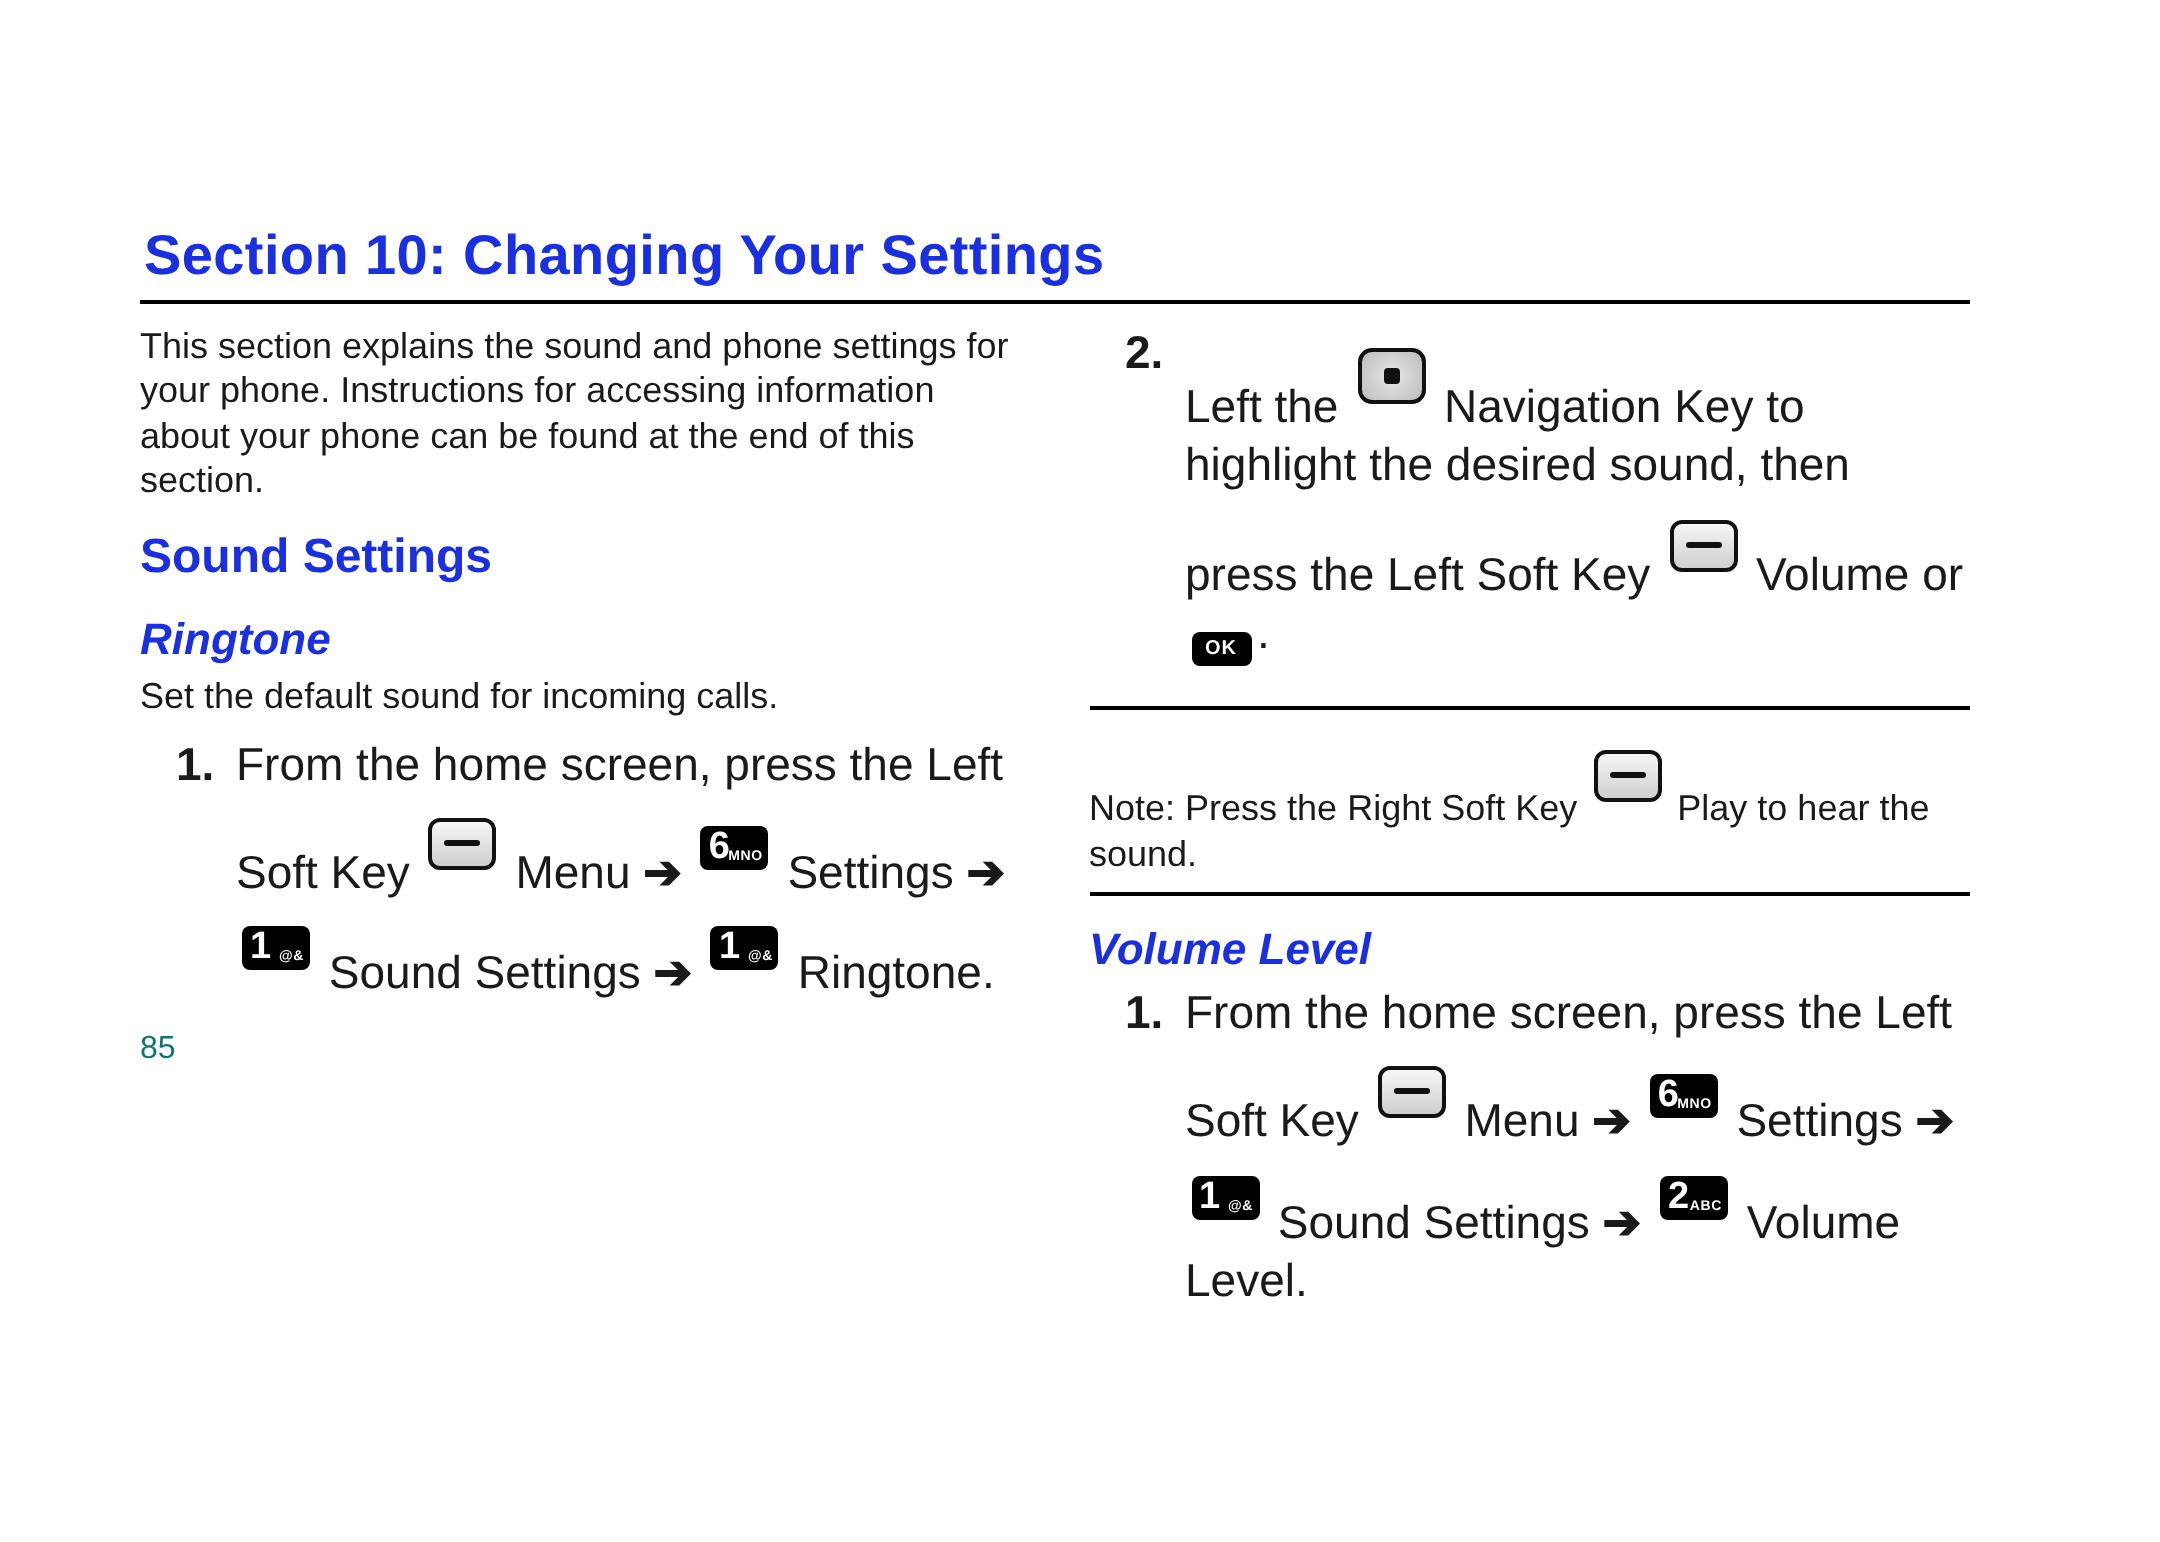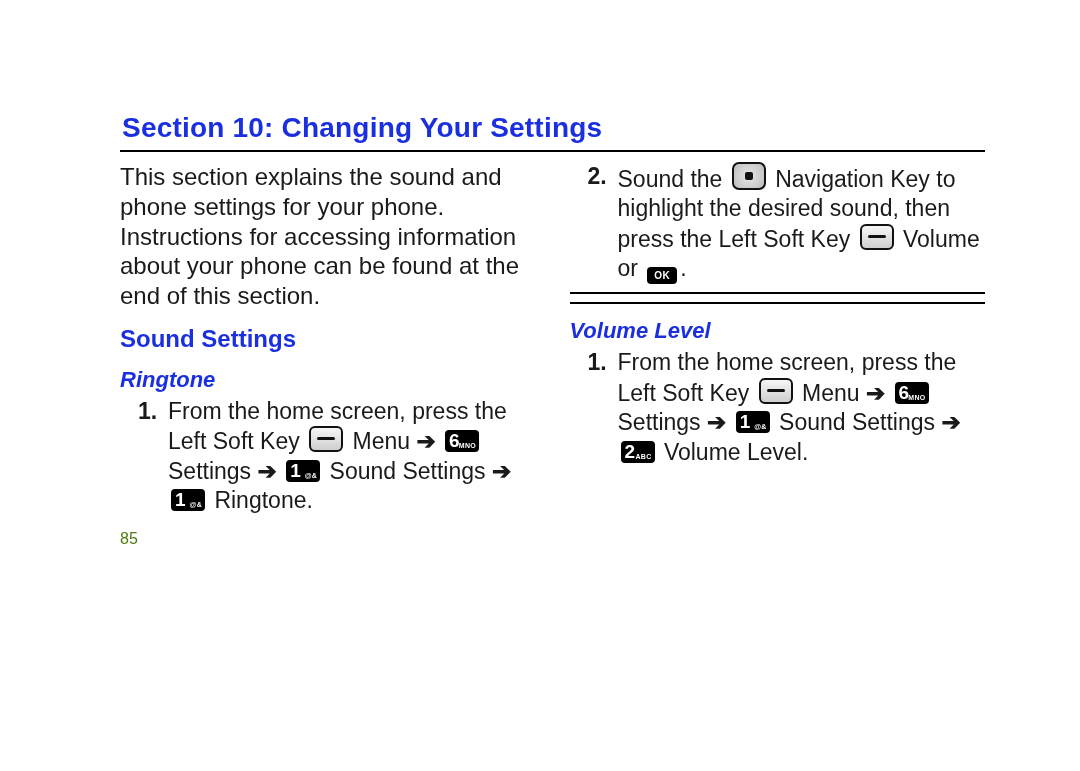--- a/index.html
+++ b/index.html
@@ -4,67 +4,67 @@
 <style>
   html,body{margin:0;padding:0}
   body{
     width:1080px;height:771px;
     background:#fff;
     font-family:Arial,Helvetica,sans-serif;
     color:#1a1a1a;
   }
   .page{
     box-sizing:border-box;
-    padding:112px 95px 0 120px;
+    padding:112px 95px 0 70px;
   }
   h1.section-title{
     font-family:"Arial Black",Arial,sans-serif;
     font-weight:900;
     color:#1a2fe0;
     font-size:28px;
     letter-spacing:.2px;
     margin:0 0 6px 2px;
   }
   hr.title-rule{
     border:none;border-top:2.5px solid #000;margin:0 0 10px 0;
   }
   hr.thin-rule{
     border:none;border-top:2px solid #000;margin:8px 0 8px 0;
   }
   .cols{
     display:flex;
     column-gap:34px;
   }
   .col{flex:1 1 0;min-width:0}
-  p{margin:0 0 8px 0;font-size:24px;line-height:1.24}
+  p{margin:0 0 8px 0;font-size:18px;line-height:1.24}
   h2.h-blue{
     font-family:"Arial Black",Arial,sans-serif;
     font-weight:900;
     color:#1a2fe0;
     font-size:24px;
     margin:14px 0 6px 0;
   }
   h3.h-italic{
     font-family:"Arial Black",Arial,sans-serif;
     font-weight:900;
     font-style:italic;
     color:#1a2fe0;
     font-size:22px;
     margin:14px 0 4px 0;
   }
   ol.steps{list-style:none;margin:2px 0 0 18px;padding:0}
   ol.steps>li{position:relative;padding-left:30px;font-size:23px;line-height:1.28;margin-bottom:8px}
   ol.steps>li .num{position:absolute;left:0;top:0;font-weight:700}
   .b{font-weight:400}
   .arrow{font-weight:700}
-  .pagenum{font-size:16px;margin-top:14px;color:#4d7c0f}
+  .pagenum{font-size:16px;margin-top:14px;color:#0f766e}
 
   
   .key,.keyOk,.keyNum,.keyNav{
-    display:inline-block;vertical-align:-3px;margin:0 3px;
+    display:inline-block;vertical-align:-3px;margin:12px 3px;
   }
   .key{ 
     width:30px;height:22px;border:2px solid #111;border-radius:6px;
     background:linear-gradient(#f6f6f6,#cfcfcf);
     position:relative;
   }
   .key::after{content:"";position:absolute;left:6px;right:6px;top:9px;height:3px;background:#111;border-radius:2px}
   .keyOk{
     width:30px;height:17px;border-radius:4px;background:#000;color:#fff;
     font-size:10px;font-weight:700;text-align:center;line-height:17px;
@@ -91,20 +91,21 @@
   <hr class="title-rule">
 
   <div class="cols">
 
     <div class="col">
       <p>This section explains the sound and phone settings for your phone. Instructions for accessing information about your phone can be found at the end of this section.</p>
 
       <h2 class="h-blue">Sound Settings</h2>
 
       <h3 class="h-italic">Ringtone</h3>
+      <p>Set the default sound for incoming calls.</p>
 
       <ol class="steps">
         <li>
           <span class="num">1.</span>
           <span>From the home screen, press the Left Soft Key </span>
           <span class="key"></span>
           <span class="b">Menu</span>
           <span class="b arrow"> ➔ </span>
           <span class="keyNum"><span class="big">6</span><span class="sub">MNO</span></span>
           <span class="b">Settings</span>
@@ -117,32 +118,36 @@
         </li>
       </ol>
 
       <div class="pagenum">85</div>
     </div>
 
     <div class="col">
       <ol class="steps" style="margin-top:0">
         <li>
           <span class="num">2.</span>
-          <span>Sound the </span>
+          <span>Left the </span>
           <span class="keyNav"></span>
           <span class="b">Navigation Key</span>
           <span> to highlight the desired sound, then press the Left Soft Key </span>
           <span class="key"></span>
           <span class="b">Volume</span>
           <span> or </span>
           <span class="keyOk">OK</span><span>.</span>
         </li>
       </ol>
 
       <hr class="thin-rule">
+      <p>
+        <span class="b">Note:</span><span> Press the Right Soft Key </span><span class="key"></span>
+        <span class="b">Play</span><span> to hear the sound.</span>
+      </p>
 
       <hr class="thin-rule">
 
       <h3 class="h-italic">Volume Level</h3>
 
       <ol class="steps">
         <li>
           <span class="num">1.</span>
           <span>From the home screen, press the Left Soft Key </span>
           <span class="key"></span>

